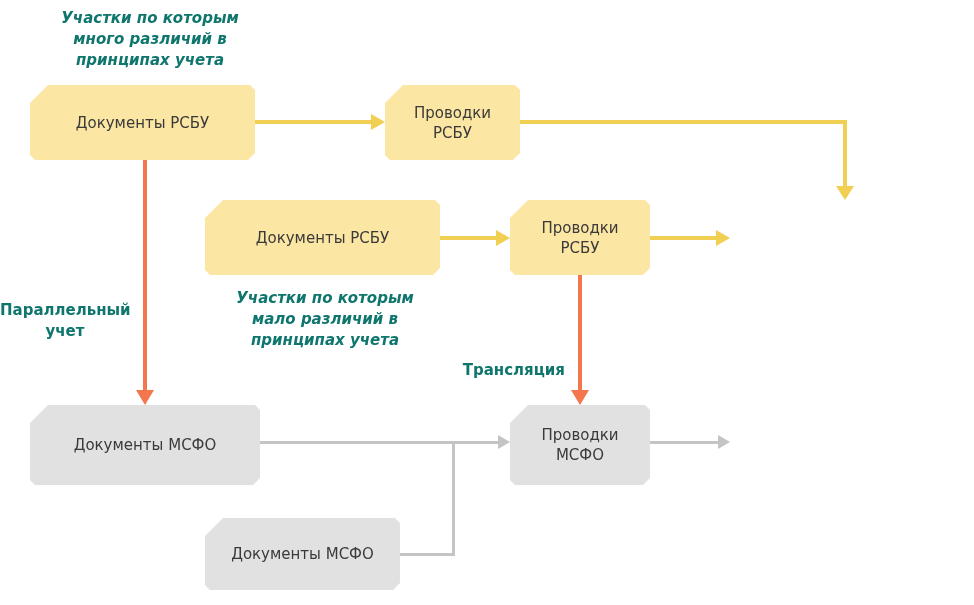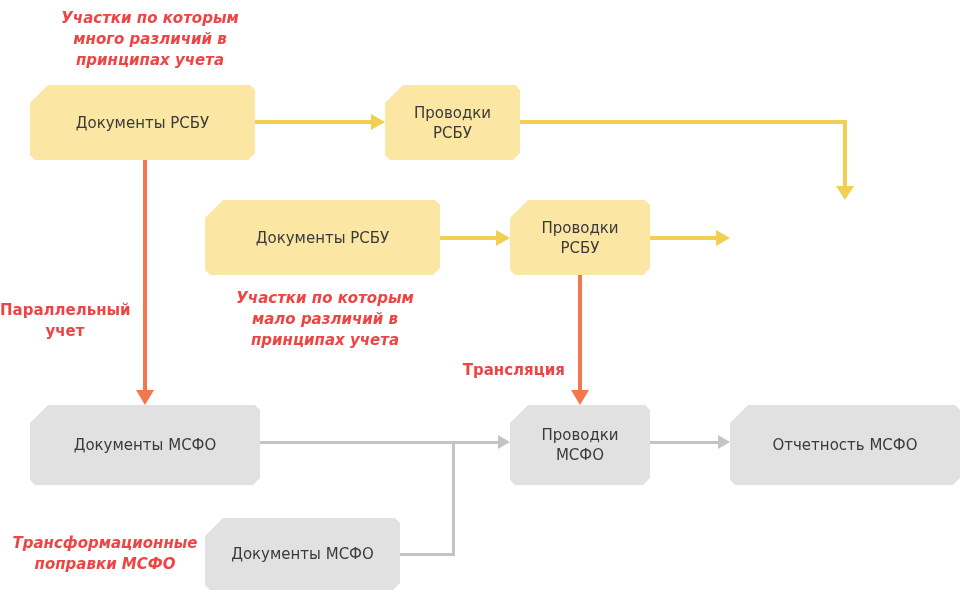--- a/index.html
+++ b/index.html
@@ -16,21 +16,21 @@
     text-align:center;
     font-size:15px;line-height:20px;
     color:#3a3a3a;
     white-space:pre-line;
     clip-path:polygon(18px 0, calc(100% - 5px) 0, 100% 5px, 100% calc(100% - 7px), calc(100% - 7px) 100%, 5px 100%, 0 calc(100% - 5px), 0 18px);
   }
   .box.yellow{background:#FBE6A3;}
   .box.gray{background:#E1E1E1;}
   .ann{
     position:absolute;
-    color:#ef4444;
+    color:#0f766e;
     font-style:italic;font-weight:bold;
     font-size:15px;line-height:21px;
     text-align:center;
     white-space:pre-line;
   }
   .ann.upright{font-style:normal;}
   .seg{position:absolute;}
   .seg.yellow{background:#F0CF52;}
   .seg.orange{background:#F3764D;}
   .seg.gray{background:#C4C4C4;}
@@ -51,40 +51,37 @@
 
   <div class="ann" style="left:215px;top:288px;width:220px;">Участки по которым
 мало различий в
 принципах учета</div>
 
   <div class="ann upright" style="left:0px;top:300px;width:130px;">Параллельный
 учет</div>
 
   <div class="ann upright" style="left:452px;top:360px;width:113px;text-align:right;">Трансляция</div>
 
-  <div class="ann" style="left:10px;top:533px;width:190px;">Трансформационные
-поправки МСФО</div>
 
   <div class="box yellow" style="left:30px;top:85px;width:225px;height:75px;">Документы РСБУ</div>
 
   <div class="box yellow" style="left:385px;top:85px;width:135px;height:75px;">Проводки
 РСБУ</div>
 
   <div class="box yellow" style="left:205px;top:200px;width:235px;height:75px;">Документы РСБУ</div>
 
   <div class="box yellow" style="left:510px;top:200px;width:140px;height:75px;">Проводки
 РСБУ</div>
 
 
   <div class="box gray" style="left:30px;top:405px;width:230px;height:80px;">Документы МСФО</div>
 
   <div class="box gray" style="left:510px;top:405px;width:140px;height:80px;">Проводки
 МСФО</div>
 
-  <div class="box gray" style="left:730px;top:405px;width:230px;height:80px;">Отчетность МСФО</div>
 
   <div class="box gray" style="left:205px;top:518px;width:195px;height:72px;">Документы МСФО</div>
 
   <div class="seg yellow" style="left:255px;top:120px;width:116px;height:4px;"></div>
   <div class="head right-yellow" style="left:371px;top:114px;"></div>
 
   <div class="seg yellow" style="left:520px;top:120px;width:327px;height:4px;"></div>
   <div class="seg yellow" style="left:843px;top:120px;width:4px;height:66px;"></div>
   <div class="head down-yellow" style="left:836px;top:186px;"></div>
 

